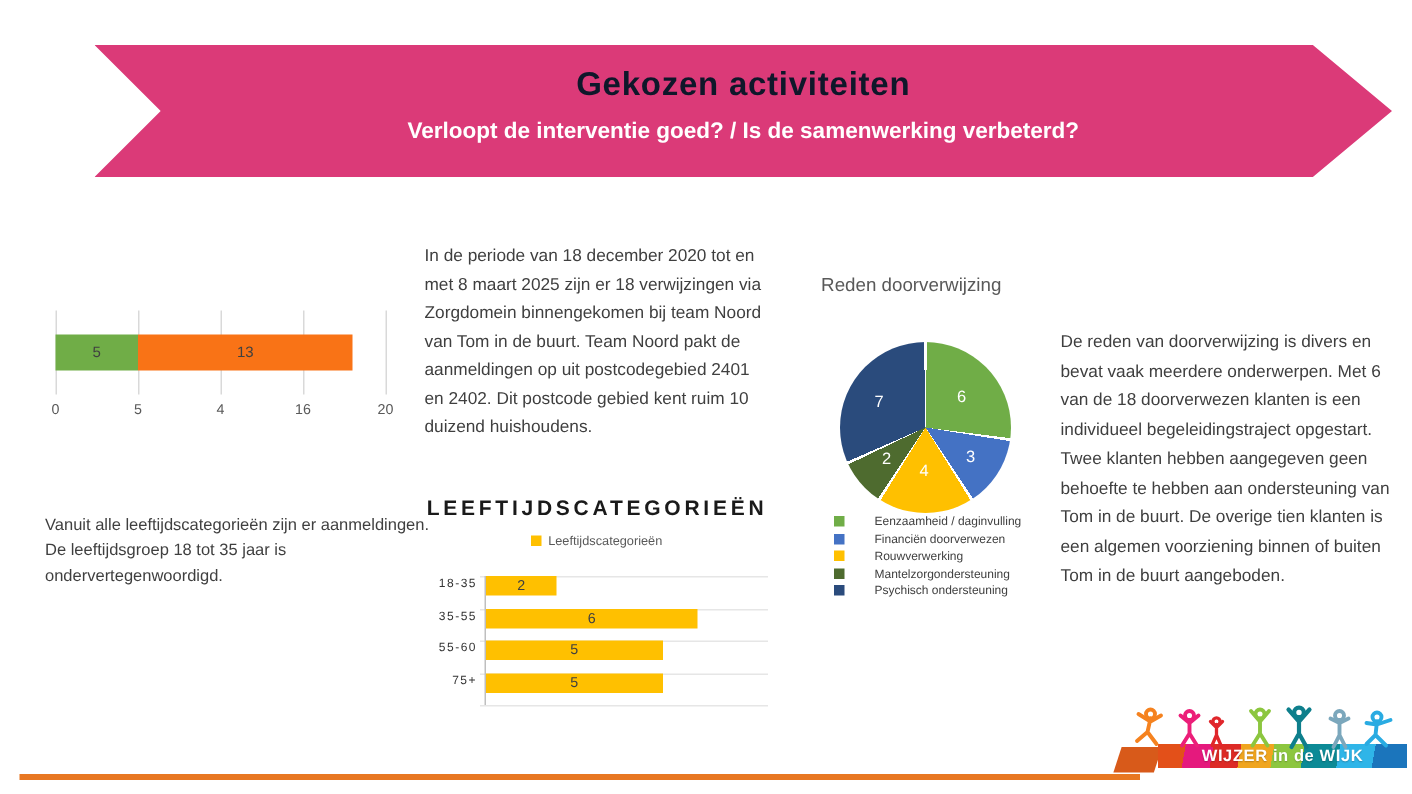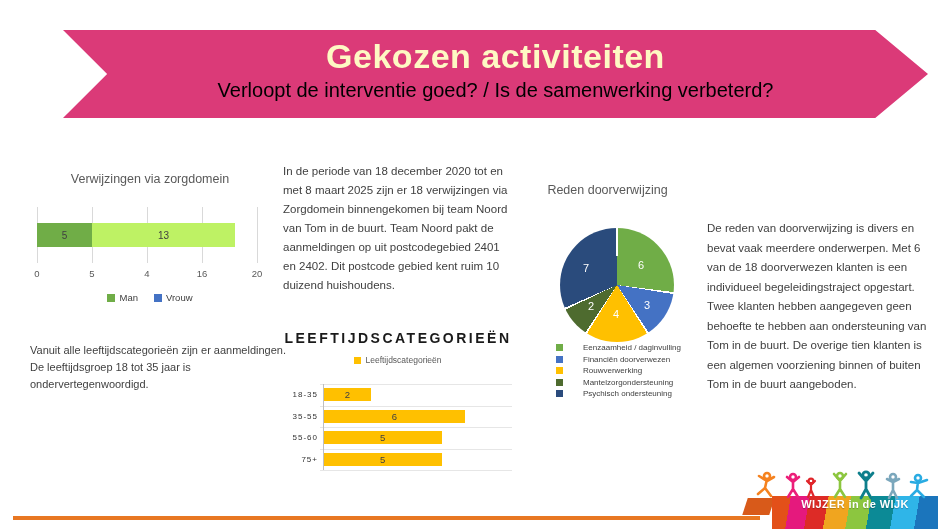--- a/index.html
+++ b/index.html
@@ -7,25 +7,25 @@
     width:941px;height:529px;position:relative;overflow:hidden;
     background:#ffffff;font-family:"Liberation Sans",sans-serif;
   }
   
   .banner{
     position:absolute;left:63px;top:30px;width:865px;height:88px;
     clip-path:polygon(0 0,93.9% 0,100% 50%,93.9% 100%,0 100%,5.1% 50%);
     text-align:center;
   }
   .banner-title{
-    margin-top:6px;font-size:34px;line-height:40px;font-weight:600;color:#fef9c3;
+    margin-top:6px;font-size:22px;line-height:40px;font-weight:600;color:#0f172a;
     letter-spacing:0.5px;
   }
   .banner-sub{
-    margin-top:3px;font-size:20px;font-weight:400;color:#000000;
+    margin-top:3px;font-size:15px;font-weight:700;color:#ffffff;
   }
   
   .chart-title{font-size:12.5px;color:#595959;text-align:center;}
   .para{position:absolute;font-size:11.5px;line-height:19px;color:#3f3f3f;}
   
   .c1{position:absolute;left:30px;top:172px;width:240px;height:140px;}
   .c1-plot{position:absolute;left:0;top:35px;width:240px;height:56px;}
   .vline{position:absolute;top:0;width:1px;height:56px;background:#d9d9d9;}
   .c1-bar{position:absolute;left:7px;top:16px;height:24px;display:flex;}
   .seg{height:24px;display:flex;align-items:center;justify-content:center;
@@ -45,78 +45,67 @@
   .pie-legend .leg-item{height:11.5px;gap:20px;}
   .sq7{width:7px;height:7px;display:inline-block;}
   
   .c3{position:absolute;left:280px;top:330px;width:236px;height:150px;}
   .c3-title{font-size:14px;font-weight:700;letter-spacing:2.5px;color:#1a1a1a;text-align:center;}
   .c3-legend{margin-top:9px;display:flex;justify-content:center;gap:4px;
        font-size:8.5px;color:#595959;align-items:center;}
   .c3-plot{position:absolute;left:0;top:52px;width:236px;height:92px;}
   .hline{position:absolute;left:40px;width:192px;height:1px;background:#e6e6e6;}
   .c3-axis{position:absolute;left:43px;top:2px;width:1px;height:86px;background:#bfbfbf;}
-  .age-row{position:absolute;left:0;height:21.5px;display:flex;align-items:center;width:236px;}
+  .age-row{position:absolute;left:0;height:21.5px;display:flex;align-items:flex-start;width:236px;}
   .age-label{width:38px;text-align:right;padding-right:6px;font-size:8px;
        letter-spacing:1px;color:#333333;}
   .age-bar{height:13px;line-height:13px;text-align:center;font-size:9.5px;color:#404040;}
   
   .rule{position:absolute;left:13px;top:516px;width:747px;height:3.5px;}
   .logo{position:absolute;left:745px;top:472px;width:196px;height:52px;}
-  .logo-strip{position:absolute;left:27px;top:24px;width:166px;height:33px;}
+  .logo-strip{position:absolute;left:27px;top:24px;width:166px;height:16px;}
   .logo-strip-text{position:absolute;left:0;top:2px;width:166px;text-align:center;
        font-size:11px;font-weight:700;color:#ffffff;letter-spacing:0.4px;
        text-shadow:0 1px 1px rgba(0,0,0,0.25);}
   .logo-block{position:absolute;left:0;top:26px;width:27px;height:17px;
        transform:skewX(-18deg);}
   .logo-figs{position:absolute;left:0;top:-4px;}
 </style>
 </head>
 <body>
 
 <div>
 
   <div class="banner" style="background: rgb(219, 58, 120);">
     <div class="banner-title">Gekozen activiteiten</div>
     <div class="banner-sub">Verloopt de interventie goed? / Is de samenwerking verbeterd?</div>
   </div>
 
   <div class="c1">
-    <div class="chart-title">Verwijzingen via zorgdomein</div>
     <div class="c1-plot">
       <div class="vline" style="left:7px"></div>
       <div class="vline" style="left:62px"></div>
       <div class="vline" style="left:117px"></div>
       <div class="vline" style="left:172px"></div>
       <div class="vline" style="left:227px"></div>
       <div class="c1-bar">
         <div class="seg" style="width: 55px; background: rgb(112, 173, 71);">
           <span>5</span>
         </div>
-        <div class="seg" style="width: 143px; background: #bef264;">
+        <div class="seg" style="width: 143px; background: #f97316;">
           <span>13</span>
         </div>
       </div>
     </div>
     <div class="c1-ticks">
       <span style="left:7px">0</span>
       <span style="left:62px">5</span>
       <span style="left:117px">4</span>
       <span style="left:172px">16</span>
       <span style="left:227px">20</span>
-    </div>
-    <div class="c1-legend">
-      <div class="leg-item">
-        <span class="sq" style="background: rgb(112, 173, 71);"></span>
-        <span>Man</span>
-      </div>
-      <div class="leg-item">
-        <span class="sq" style="background: rgb(68, 114, 196);"></span>
-        <span>Vrouw</span>
-      </div>
     </div>
   </div>
 
   <div class="para" style="left:283px;top:162px;width:232px;">In de periode van 18 december 2020 tot en met 8 maart 2025 zijn er 18 verwijzingen via Zorgdomein binnengekomen bij team Noord van Tom in de buurt. Team Noord pakt de aanmeldingen op uit postcodegebied 2401 en 2402. Dit postcode gebied kent ruim 10 duizend huishoudens.</div>
 
   <div class="chart-title pie-title">Reden doorverwijzing</div>
   <div class="pie" style="background: conic-gradient(rgb(255, 255, 255) 0deg, rgb(255, 255, 255) 1deg, rgb(112, 173, 71) 1deg, rgb(112, 173, 71) 97.1818deg, rgb(255, 255, 255) 97.1818deg, rgb(255, 255, 255) 98.1818deg, rgb(255, 255, 255) 98.1818deg, rgb(255, 255, 255) 99.1818deg, rgb(68, 114, 196) 99.1818deg, rgb(68, 114, 196) 146.273deg, rgb(255, 255, 255) 146.273deg, rgb(255, 255, 255) 147.273deg, rgb(255, 255, 255) 147.273deg, rgb(255, 255, 255) 148.273deg, rgb(255, 192, 0) 148.273deg, rgb(255, 192, 0) 211.727deg, rgb(255, 255, 255) 211.727deg, rgb(255, 255, 255) 212.727deg, rgb(255, 255, 255) 212.727deg, rgb(255, 255, 255) 213.727deg, rgb(78, 107, 47) 213.727deg, rgb(78, 107, 47) 244.455deg, rgb(255, 255, 255) 244.455deg, rgb(255, 255, 255) 245.455deg, rgb(255, 255, 255) 245.455deg, rgb(255, 255, 255) 246.455deg, rgb(42, 75, 124) 246.455deg, rgb(42, 75, 124) 359deg, rgb(255, 255, 255) 359deg, rgb(255, 255, 255) 360deg);"></div>
   <span class="pie-label" style="left:638px;top:259px;">6</span>
   <span class="pie-label" style="left:644px;top:299px;">3</span>
   <span class="pie-label" style="left:613px;top:308px;">4</span>

